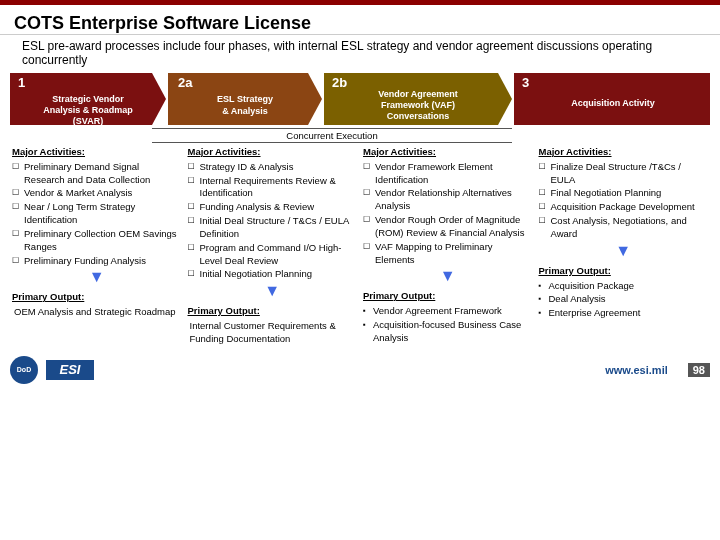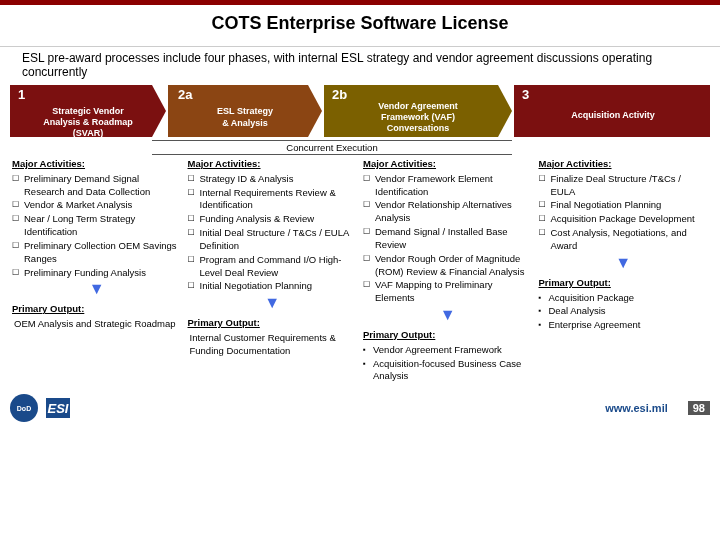--- a/index.html
+++ b/index.html
@@ -9,23 +9,22 @@
       width: 720px;
       height: 540px;
       overflow: hidden;
       font-size: 11px;
     }
     .top-bar {
       height: 5px;
       background: #8B0000;
     }
     .header {
-      padding: 8px 14px 12px;
+      padding: 8px 14px 0;
       border-bottom: 1px solid #ccc;
-      text-align: center;
     }
     .header h1 {
       font-size: 18px;
       font-weight: bold;
       color: #000;
     }
     .subtitle {
       text-align: left;
       font-size: 12px;
       color: #000;
@@ -117,21 +116,21 @@
       border-radius: 50%;
       background: #1a4a8a;
       display: flex;
       align-items: center;
       justify-content: center;
       color: #fff;
       font-size: 6px;
       text-align: center;
     }
     .logo-esi {
-      width: 24px;
+      width: 48px;
       height: 20px;
       background: #1a4a8a;
       display: flex;
       align-items: center;
       justify-content: center;
       color: #fff;
       font-size: 11px;
       font-weight: bold;
     }
     .footer-url {
@@ -226,21 +225,20 @@
         <div class="po-title">Primary Output:</div>
         <div style="padding-left:2px;">Internal Customer Requirements &amp; Funding Documentation</div>
       </div>
     </div>
 
     <div class="activity-col">
       <div class="section-title">Major Activities:</div>
       <ul>
         <li>Vendor Framework Element Identification</li>
         <li>Vendor Relationship Alternatives Analysis</li>
-        <li>Demand Signal / Installed Base Review</li>
         <li>Vendor Rough Order of Magnitude (ROM) Review &amp; Financial Analysis</li>
         <li>VAF Mapping to Preliminary Elements</li>
       </ul>
       <div class="down-arrow">▼</div>
       <div class="primary-output">
         <div class="po-title">Primary Output:</div>
         <ul>
           <li>Vendor Agreement Framework</li>
           <li>Acquisition-focused Business Case Analysis</li>
         </ul>

